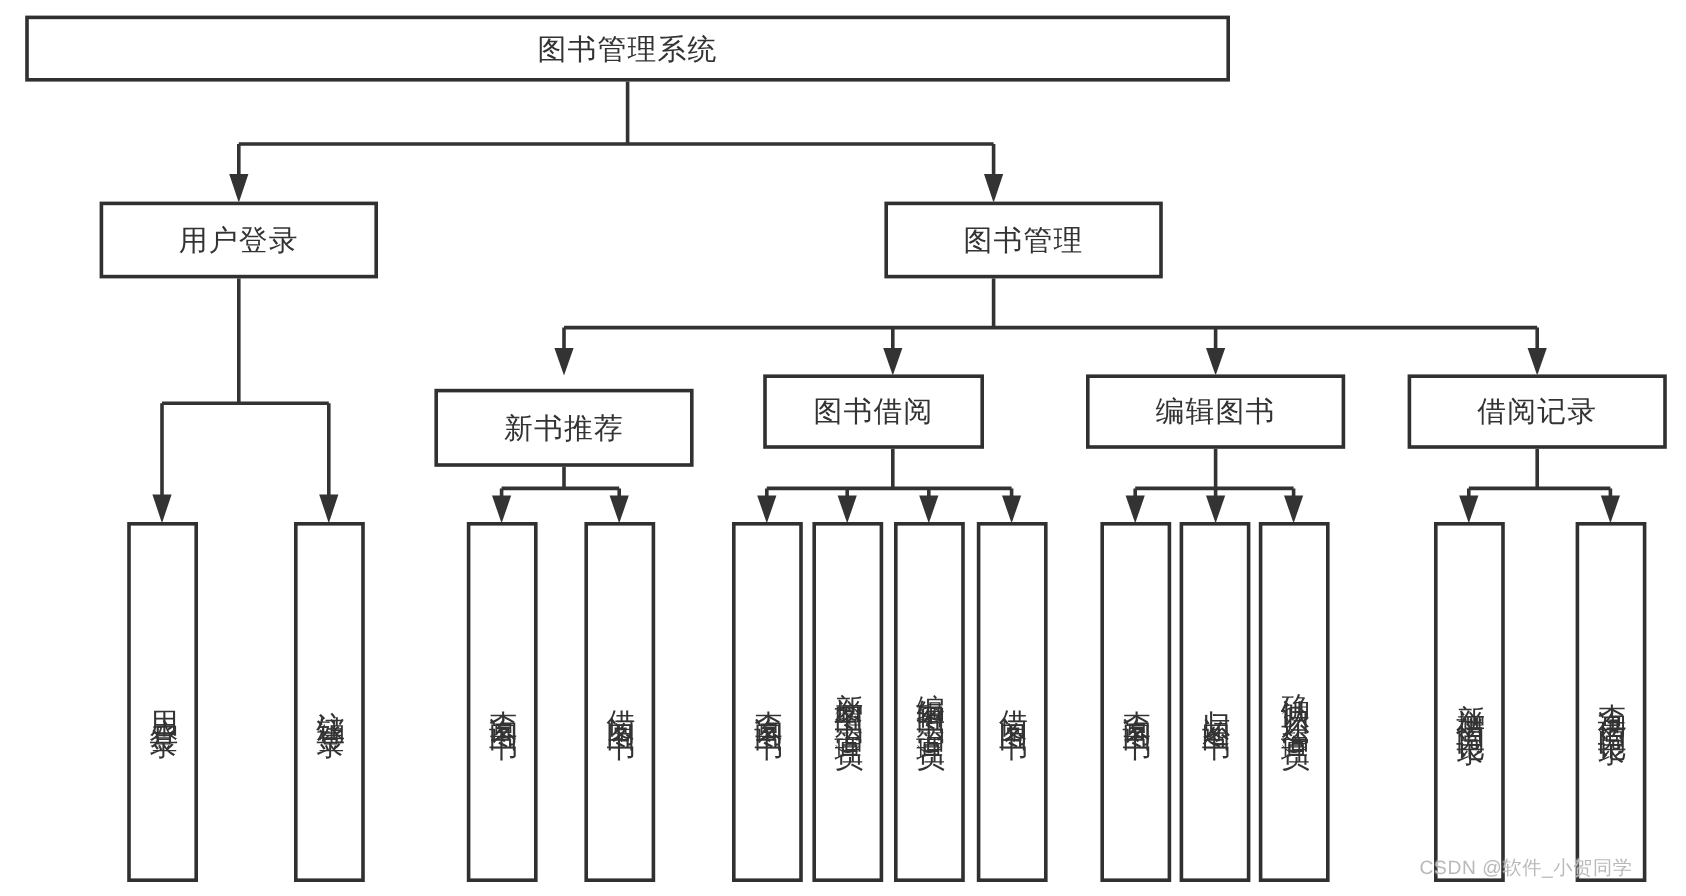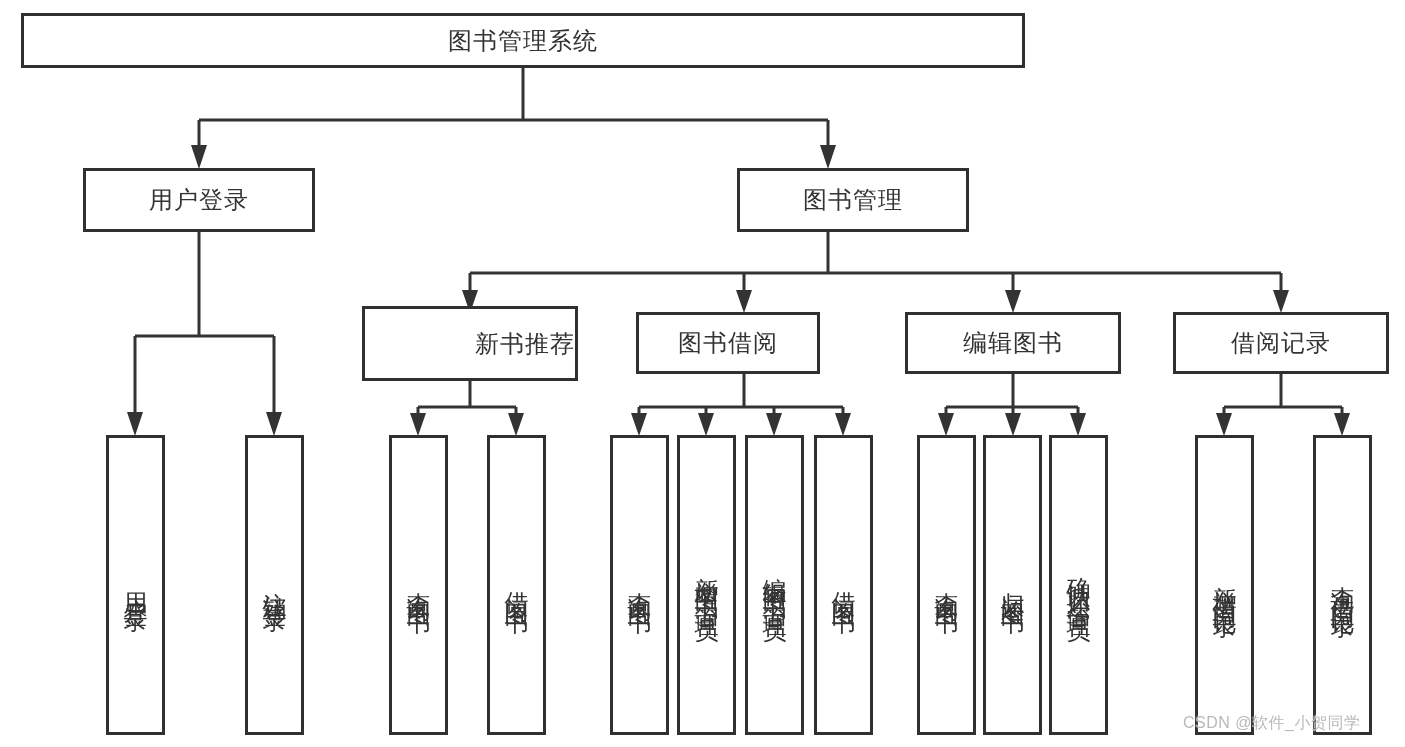--- a/index.html
+++ b/index.html
@@ -116,21 +116,21 @@
     <span>图书管理系统</span>
   </div>
 
   <div class="box h" style="left:83px; top:168px; width:232px; height:64px;">
     <span>用户登录</span>
   </div>
   <div class="box h" style="left:712px; top:168px; width:232px; height:64px;margin-left:25px;">
     <span>图书管理</span>
   </div>
 
-  <div class="box h" style="left:362px; top:306px; width:216px; height:75px;justify-content:flex-end;">
+  <div class="box h" style="left:362px; top:324px; width:216px; height:65px;">
     <span>新书推荐</span>
   </div>
   <div class="box h" style="left:636px; top:312px; width:184px; height:62px;">
     <span>图书借阅</span>
   </div>
   <div class="box h" style="left:905px; top:312px; width:216px; height:62px;">
     <span>编辑图书</span>
   </div>
   <div class="box h" style="left:1173px; top:312px; width:216px; height:62px;">
     <span>借阅记录</span>

